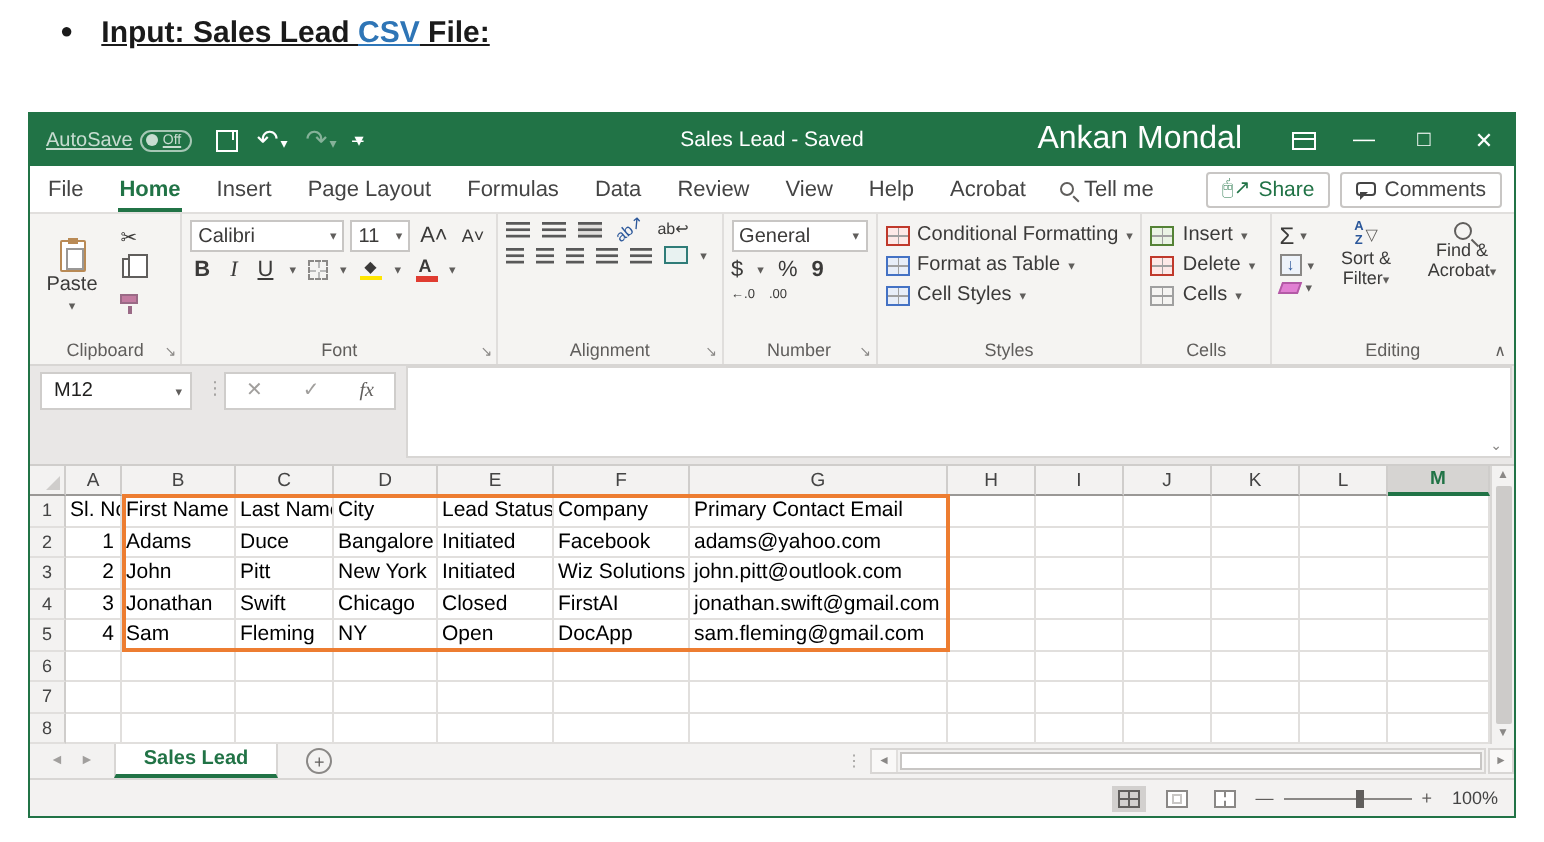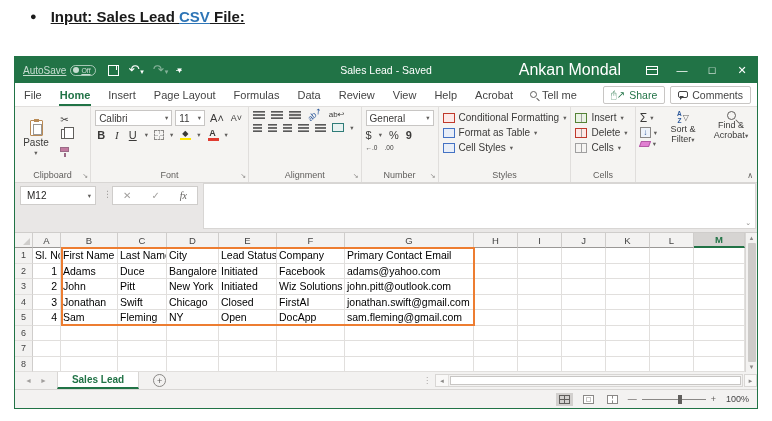--- a/index.html
+++ b/index.html
@@ -407,20 +407,23 @@
                 <span class="az">A<br>Z</span>
                 <span class="funnel">▽</span>
               </span>
             <span style="font-size:9px;"><span>Sort &amp;</span><br><span>Filter</span><span class="dd">▾</span></span>
           </div>
           <div class="bigv">
             <span class="magL"></span>
             <span style="font-size:9px;"><span>Find &amp;</span><br><span>Acrobat</span><span class="dd">▾</span></span>
           </div>
         </div>
+        <div class="glabel">
+            <span>Editing</span>
+          </div>
         <span class="collapse">∧</span>
       </div>
     </div>
 
     <div class="fbar">
       <div class="namebox">
           <span>M12</span>
           <span class="dd">▾</span>
         </div>
       <span class="fdots">⋮</span>

